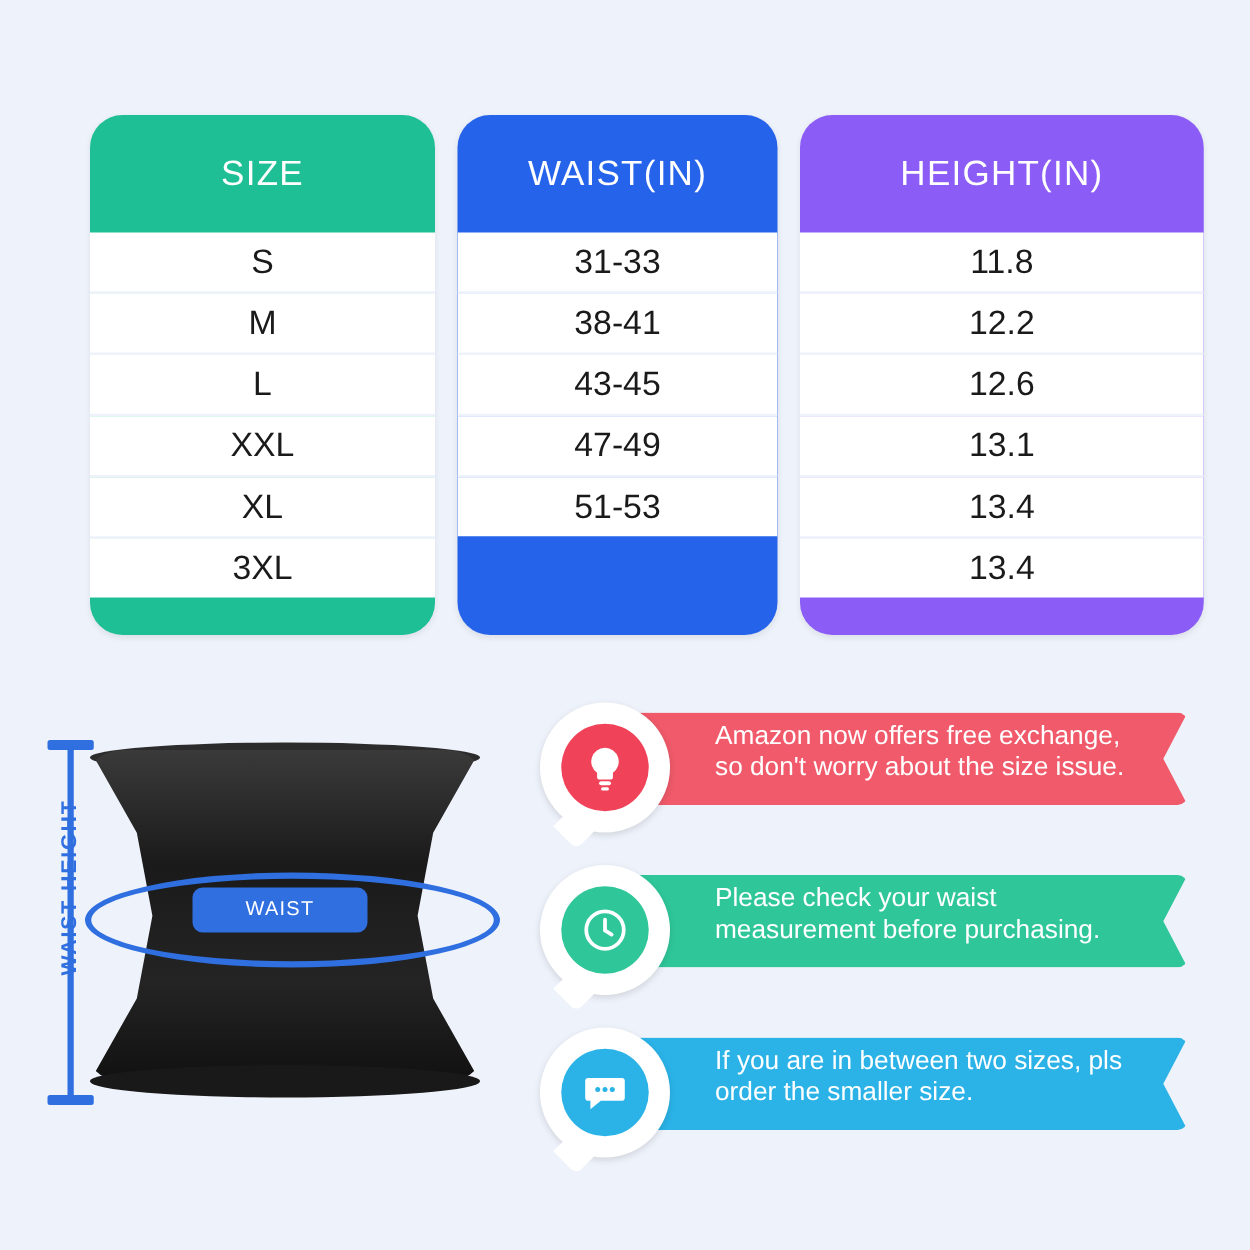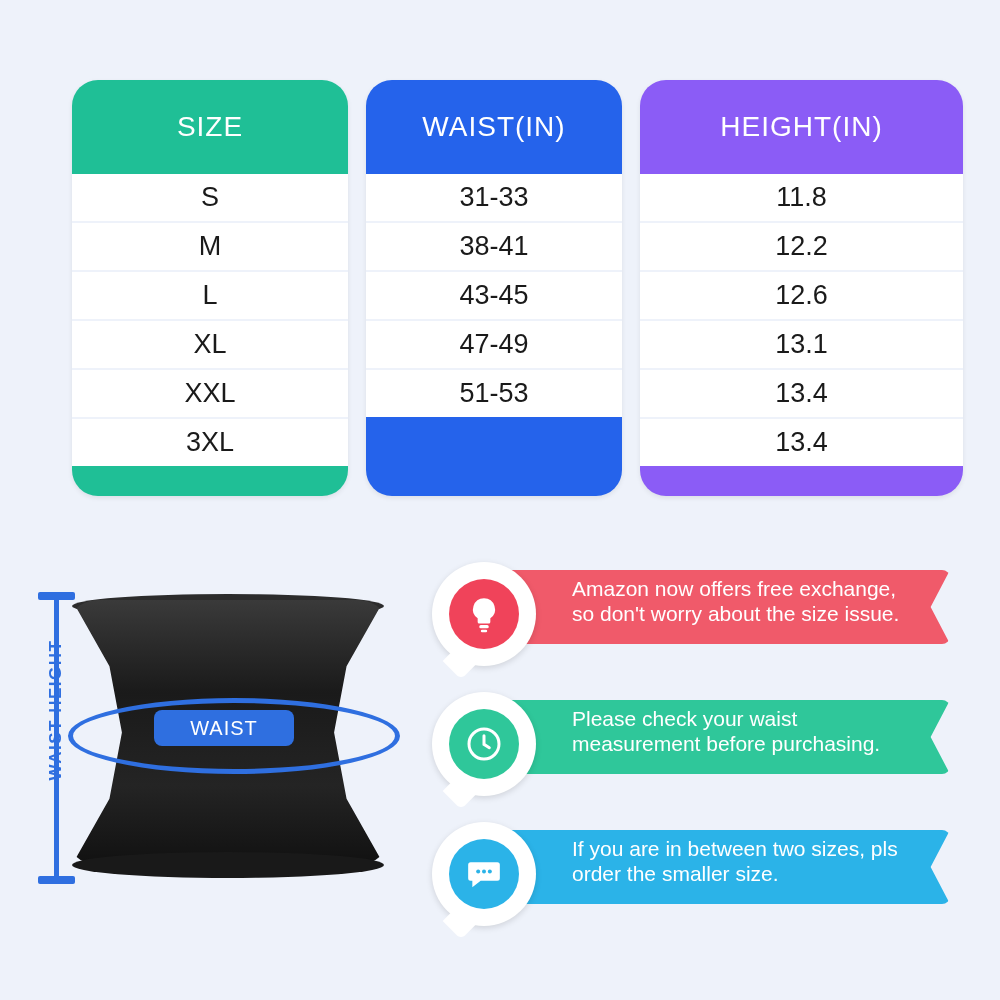--- a/index.html
+++ b/index.html
@@ -22,20 +22,21 @@
     top: 80px;
     width: 856px;
     display: flex;
     gap: 18px;
   }
   .size-col {
     flex: 0 0 auto;
     border-radius: 26px;
     overflow: hidden;
     box-shadow: 0 2px 5px rgba(0,0,0,0.08);
+    margin-top: 12px;
   }
   .col-size  { width: 276px; background: #1fbf96; }
   .col-waist { width: 256px; background: #2563eb; }
   .col-height{ width: 323px; background: #8b5cf6; }
 
   .col-header {
     height: 94px;
     display: flex;
     align-items: center;
     justify-content: center;
@@ -105,21 +106,21 @@
   }
   #waist-badge {
     position: absolute;
     left: 134px;
     top: 150px;
     width: 140px;
     height: 36px;
     background: #2f6fe0;
     border-radius: 8px;
     color: #fff;
-    font-size: 20px;
+    font-size: 16px;
     display: flex;
     align-items: center;
     justify-content: center;
     letter-spacing: 1px;
   }
   #height-measure {
     position: absolute;
     left: 10px;
     top: 32px;
     width: 50px;
@@ -245,22 +246,22 @@
 <body>
 
 <div id="size-table">
 
   <div class="size-col col-size">
     <div class="col-header">SIZE</div>
     <div class="col-body">
       <div class="cell">S</div>
       <div class="cell">M</div>
       <div class="cell">L</div>
+      <div class="cell">XXL</div>
       <div class="cell">XL</div>
-      <div class="cell">XXL</div>
       <div class="cell">3XL</div>
     </div>
   </div>
 
   <div class="size-col col-waist">
     <div class="col-header">WAIST(IN)</div>
     <div class="col-body">
       <div class="cell">31-33</div>
       <div class="cell">38-41</div>
       <div class="cell">43-45</div>

